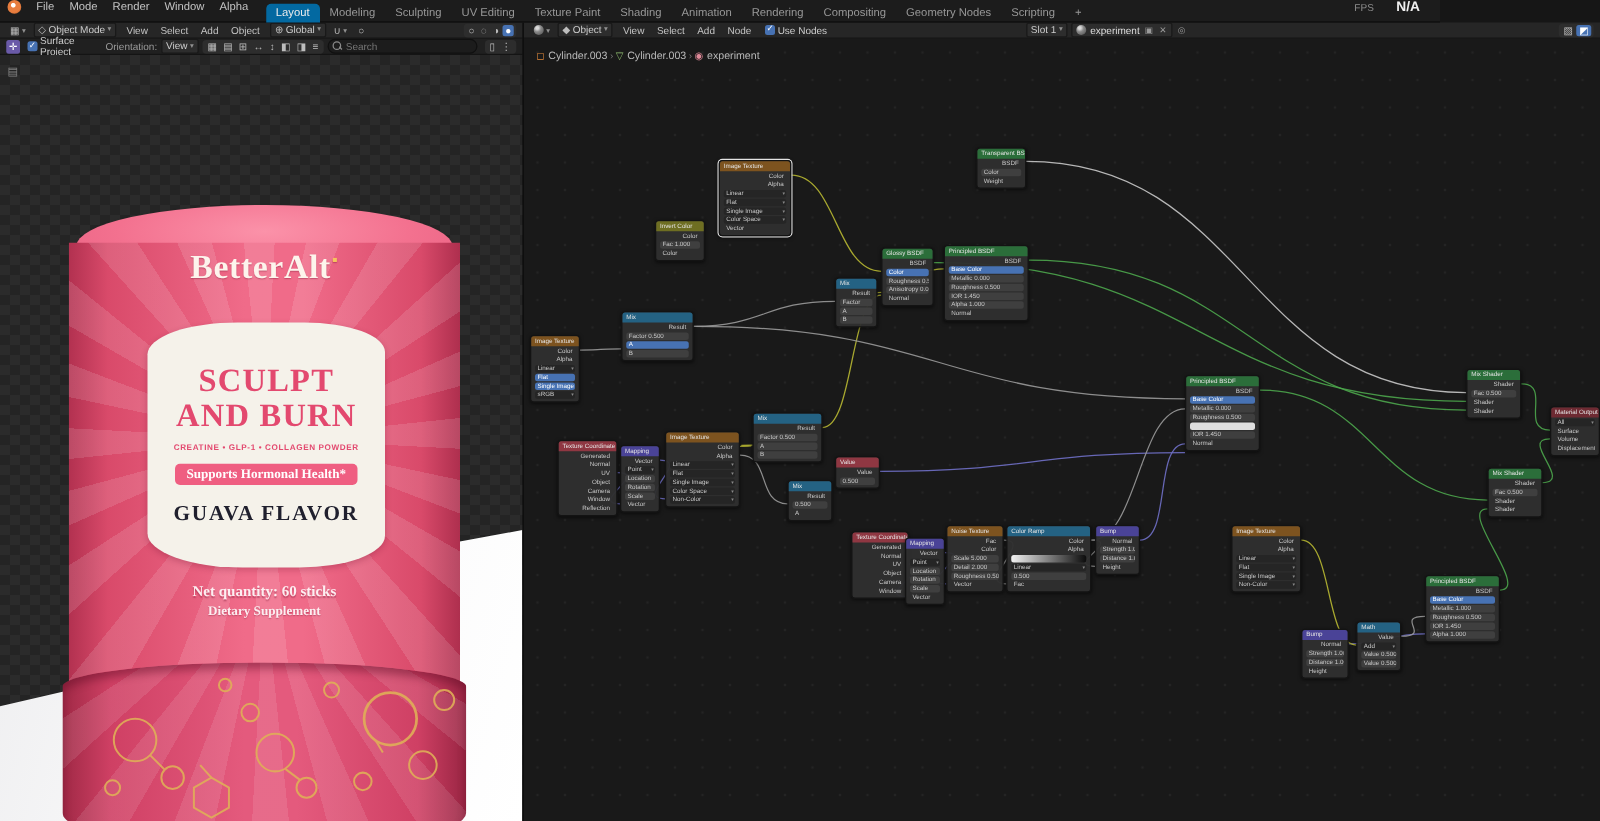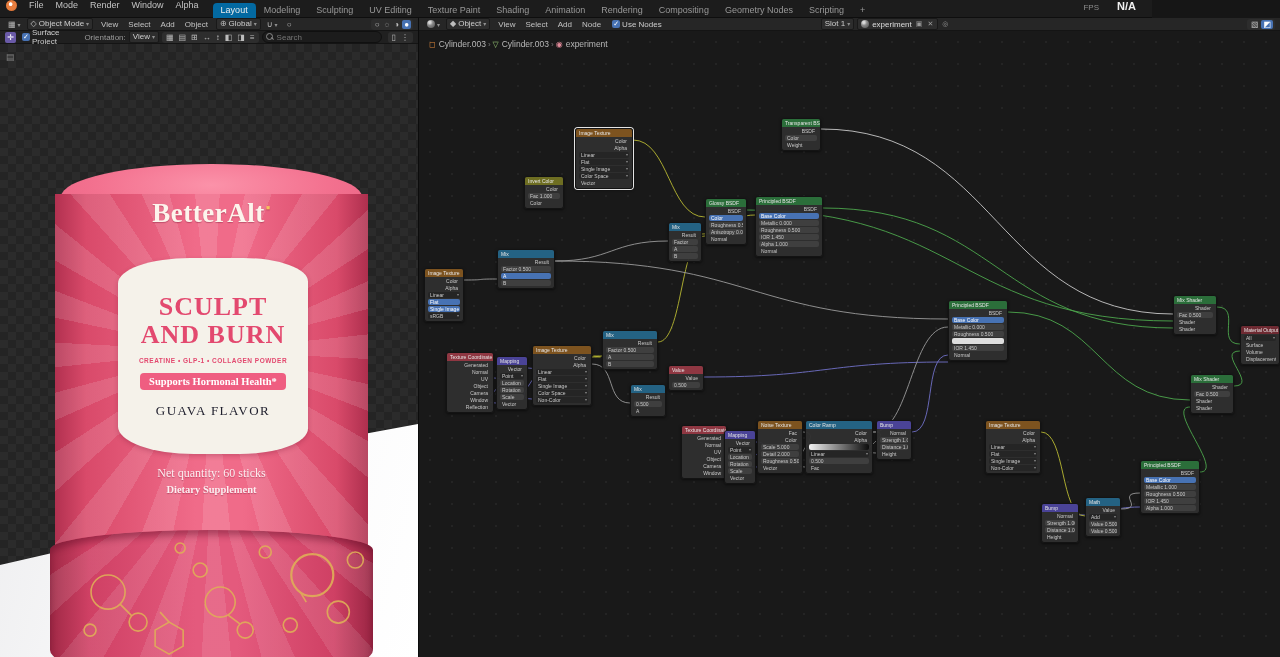--- a/index.html
+++ b/index.html
@@ -91,24 +91,24 @@
   .brand .spark{color:#f6c35e;font-size:13px;vertical-align:super;margin-left:1px;}
   .plabel{position:absolute;left:63px;top:94px;width:190px;height:196px;background:#f5f2ea;
      border-radius:38% 34% 36% 40% / 13% 12% 13% 14%;
      box-shadow:0 2px 5px rgba(120,20,50,.30);
      display:flex;flex-direction:column;align-items:center;justify-content:center;text-align:center;}
   .sculpt{font-family:"Liberation Serif",serif;font-weight:bold;color:#e3496f;font-size:26px;
      line-height:1.04;letter-spacing:1px;}
   .subtitle{margin-top:9px;font-size:6.5px;font-weight:bold;color:#e3496f;letter-spacing:.5px;}
   .badge{margin-top:9px;background:#ef5e81;color:#fff;font-family:"Liberation Serif",serif;
      font-weight:bold;font-size:10.5px;padding:3px 9px;border-radius:4px;}
-  .flavor{margin-top:13px;font-family:"Liberation Serif",serif;font-weight:normal;color:#20202e;
-     font-size:13px;letter-spacing:1.5px;}
+  .flavor{margin-top:13px;font-family:"Liberation Serif",serif;font-weight:bold;color:#20202e;
+     font-size:17px;letter-spacing:1.5px;}
   .netqty{position:absolute;left:0;top:302px;width:100%;text-align:center;color:#fdeef1;
-     font-family:"Liberation Serif",serif;font-weight:normal;font-size:12px;
+     font-family:"Liberation Serif",serif;font-weight:bold;font-size:12px;
      text-shadow:0 1px 1px rgba(120,20,50,.4);}
   .suppl{position:absolute;left:0;top:320px;width:100%;text-align:center;color:#fdeef1;
      font-family:"Liberation Serif",serif;font-weight:bold;font-size:10.5px;
      text-shadow:0 1px 1px rgba(120,20,50,.4);}
 
   
   .node-editor{position:absolute;left:419px;top:31px;width:861px;height:626px;overflow:hidden;
      background-color:#191919;
      background-image:radial-gradient(circle,#242424 1px,transparent 1.3px);
      background-size:22px 22px;}

